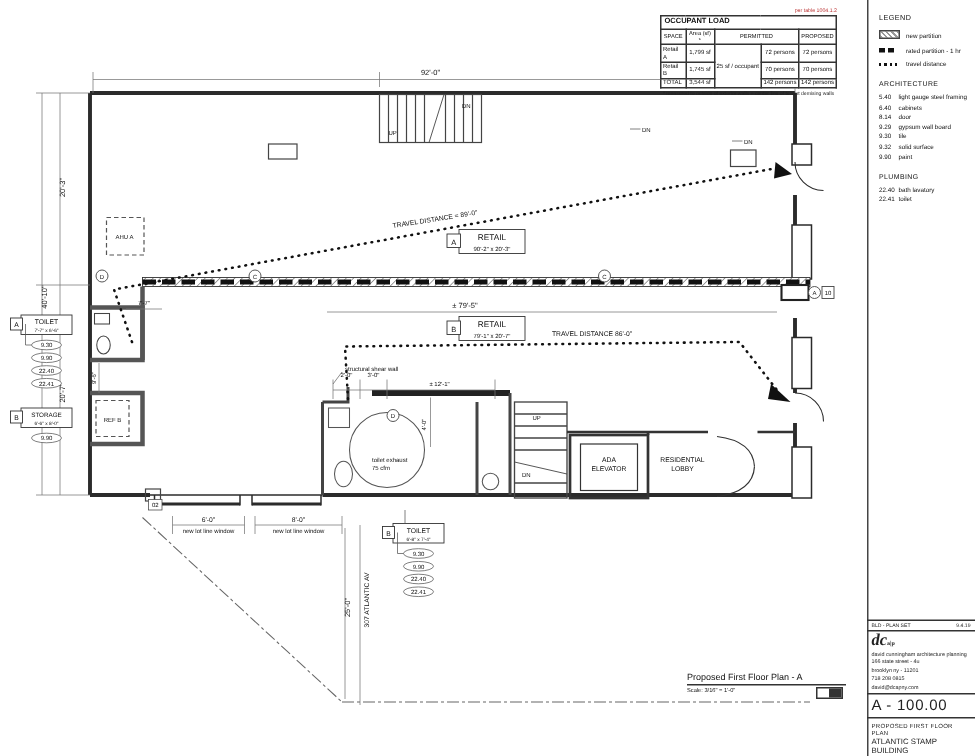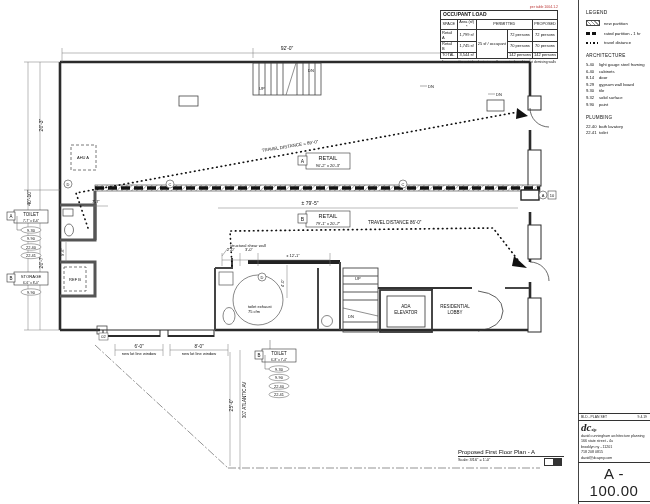--- a/index.html
+++ b/index.html
@@ -42,21 +42,21 @@
   
   .tblock{position:absolute;left:578px;top:413px;width:72px;height:91px;
     border-top:0.7px solid #333;font-size:3.6px;color:#222;}
   .tblock .rev{display:flex;justify-content:space-between;padding:1px 3px;
     border-bottom:0.7px solid #333;font-size:3.4px;}
   .tblock .logo{padding:1px 3px 0;font-family:"Liberation Serif",serif;
     font-style:italic;font-size:11px;font-weight:bold;line-height:1;}
   .tblock .logo small{font-size:4px;font-style:normal;}
   .tblock .firm{padding:1px 3px;line-height:1.5;}
   .tblock .sheetno{border-top:0.7px solid #333;border-bottom:0.7px solid #333;
-    font-size:15px;padding:2px 3px;letter-spacing:.5px;text-align:center;}
+    font-size:10px;padding:2px 3px;letter-spacing:.5px;}
   .tblock .stitle{padding:2px 3px 0;font-size:4px;letter-spacing:.2px;}
   .tblock .proj{padding:1px 3px 0;font-size:5.2px;line-height:1.25;}
 
   .vline{position:absolute;left:578px;top:0;width:0;height:504px;border-left:0.7px solid #444;}
 
   
   text{font-family:"Liberation Sans",sans-serif;fill:#111;}
   .t4{font-size:4px;} .t45{font-size:4.5px;} .t5{font-size:5px;} .t55{font-size:5.5px;}
   .mid{text-anchor:middle;}
 </style>

